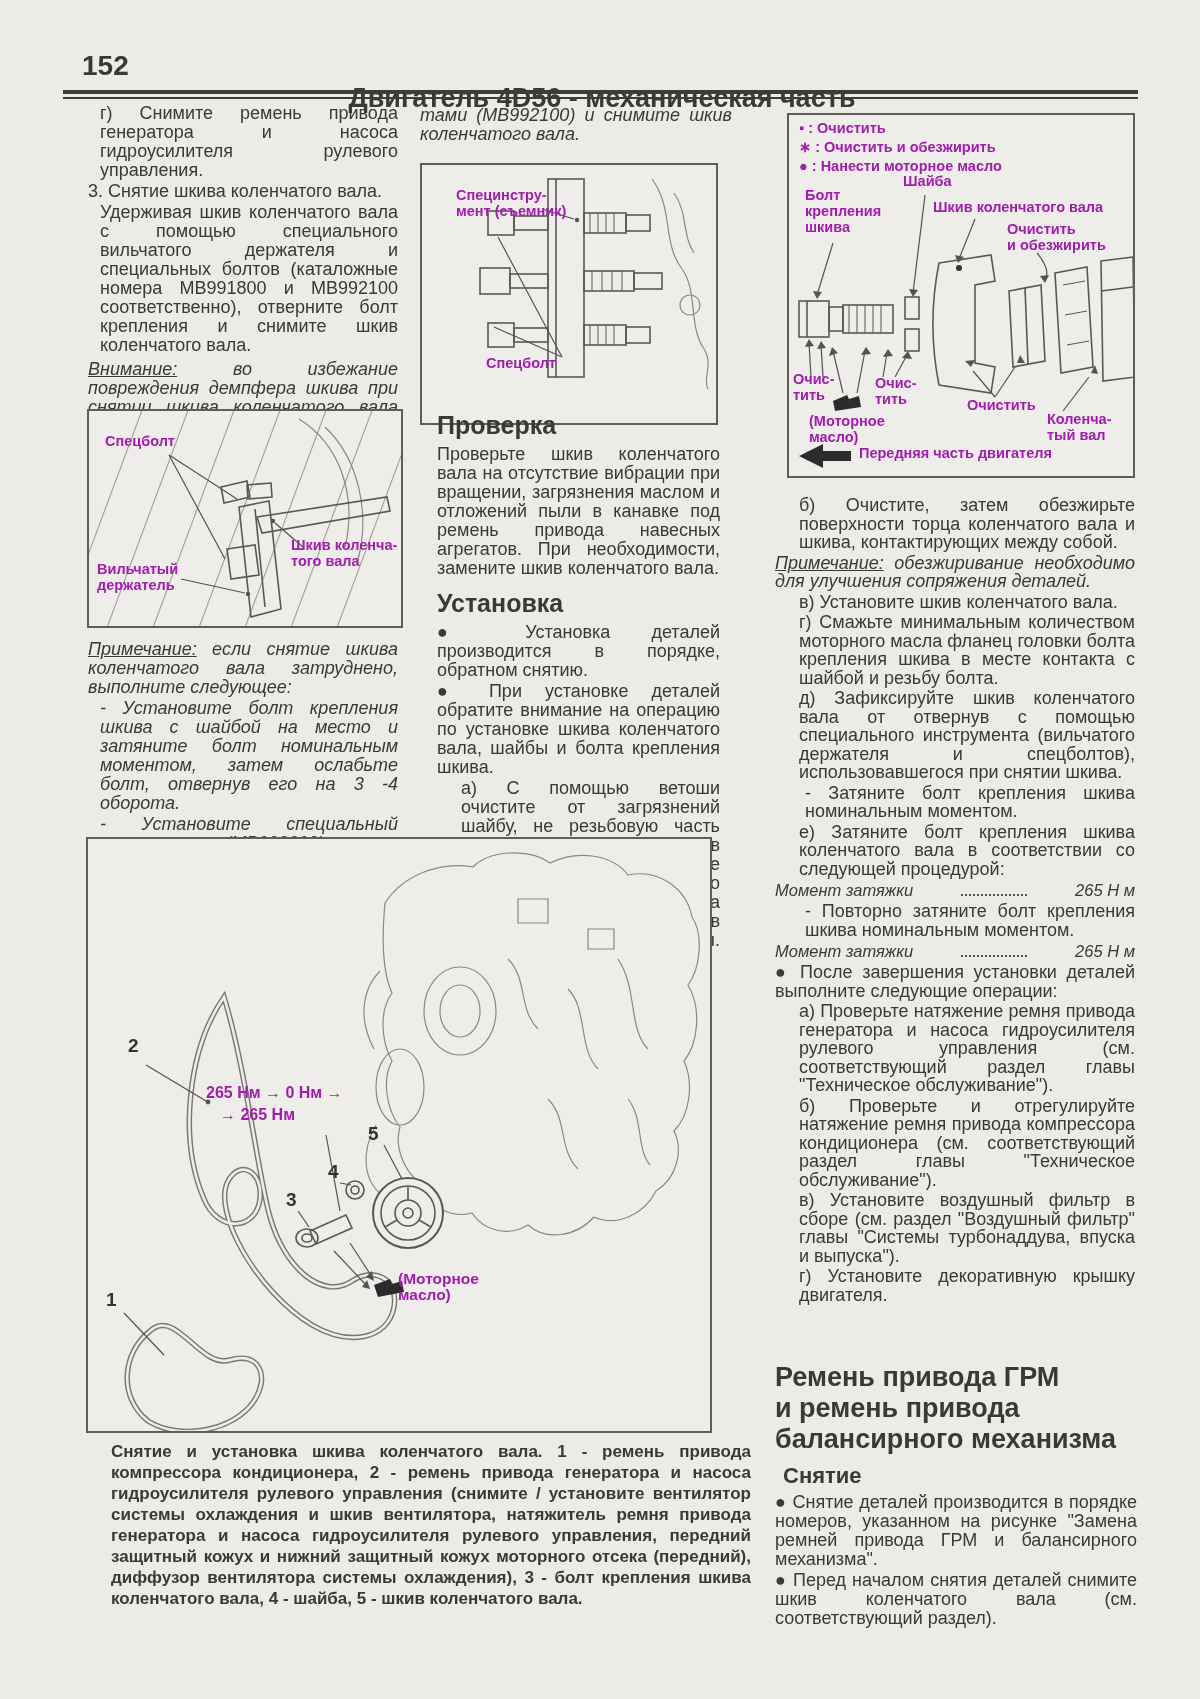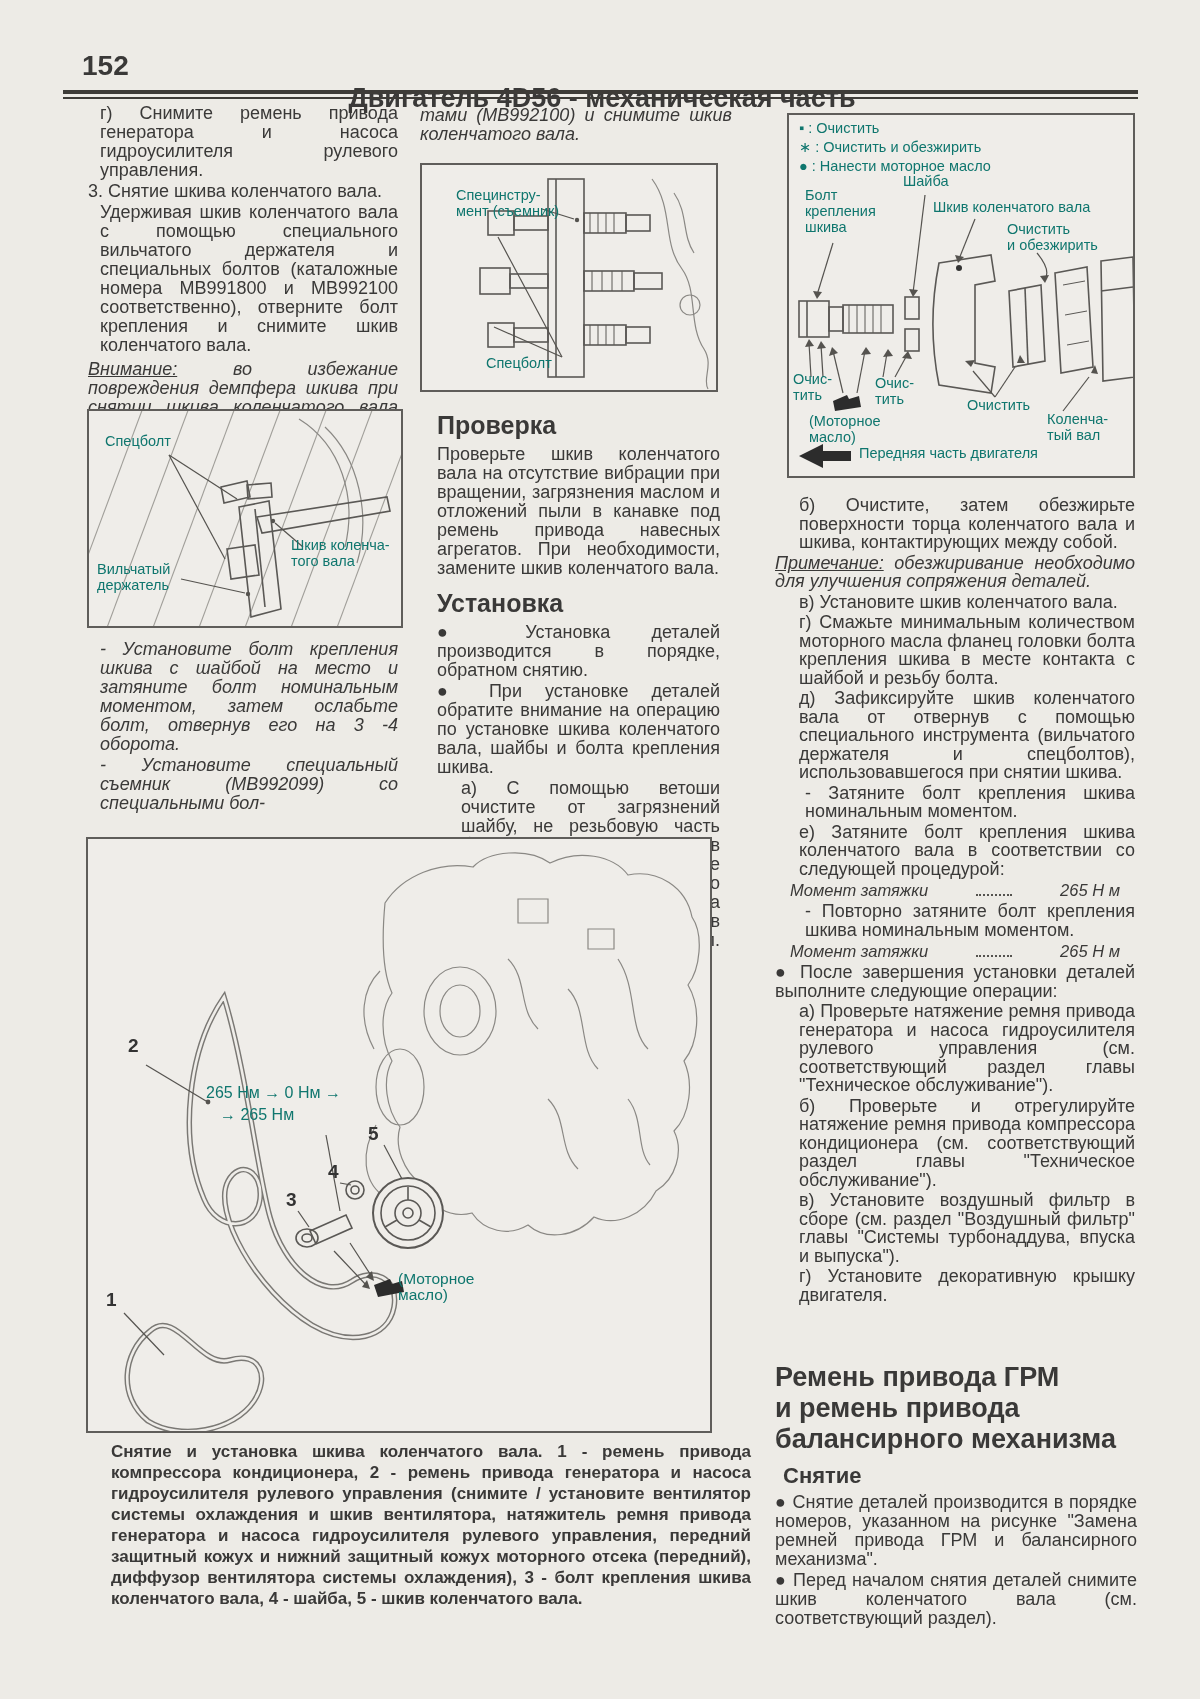--- a/index.html
+++ b/index.html
@@ -9,23 +9,23 @@
   .t{font-size:18px;line-height:19px;text-align:justify;margin:0 0 2px 0;}
   .rt .t{line-height:18.5px;}
   .ind{padding-left:24px;}
   .ind12{padding-left:12px;}
   .dash{padding-left:30px;}
   .it{font-style:italic;}
   .u{text-decoration:underline;}
   .h2{font-size:25px;font-weight:bold;margin:0 0 6px 0;line-height:27px;}
   .fig{position:absolute;border:2px solid #5f5d5a;background:#efede9;box-sizing:border-box;}
   .fig svg{position:absolute;left:0;top:0;}
-  .fl{position:absolute;font-size:14.5px;line-height:16px;white-space:pre-line;color:#0f766e;}
+  .fl{position:absolute;font-size:14.5px;line-height:16px;white-space:pre-line;color:#a21caf;font-weight:bold;}
   .co{position:absolute;font-size:19px;font-weight:bold;color:#333;}
-  .torque{display:flex;align-items:flex-end;font-style:italic;font-size:16.5px;line-height:20px;margin:2px 15px;gap:44px;}
+  .torque{display:flex;align-items:flex-end;font-style:italic;font-size:16.5px;line-height:20px;margin:2px 0;gap:44px;}
   .torque .dots{flex:1;border-bottom:2px dotted #55534f;margin:0 4px 4px 4px;}
   .rule{border-top:4px solid #3e3c38;border-bottom:2px solid #3e3c38;height:3px;}
   .pgnum{font-size:28px;font-weight:bold;}
   .title{font-size:27px;font-weight:bold;text-align:center;}
   .grm-h{font-size:27px;font-weight:bold;line-height:31px;white-space:pre-line;margin:0 0 8px 0;}
   .grm-s{font-size:22px;font-weight:bold;margin:0 0 4px 8px;}
   .caption{font-size:17px;line-height:21px;font-weight:bold;text-align:justify;margin-left:36px;}
   .oil{fill:#2c2c2c;}
   .ln{stroke:#55534f;stroke-width:1.2;fill:none;}
   .art{stroke:#5a5855;stroke-width:1.6;fill:none;}
@@ -74,27 +74,28 @@
         <circle cx="184" cy="110" r="2.2" fill="#55534f"></circle>
     </svg>
     <div class="fl" style="left:16px;top:22px;">Спецболт</div>
     <div class="fl" style="left:8px;top:150px;">Вильчатый
 держатель</div>
     <div class="fl" style="left:202px;top:126px;">Шкив коленча-
 того вала</div>
   </div>
 
   <div class="abs" style="left:88px;top:640px;width:310px;">
+    <p class="t it"><span class="u">Примечание:</span><span> если снятие шкива коленчатого вала затруднено, выполните следующее:</span></p>
     <p class="t it ind12">- Установите болт крепления шкива с шайбой на место и затяните болт номинальным моментом, затем ослабьте болт, отвернув его на 3 -4 оборота.</p>
     <p class="t it ind12">- Установите специальный съемник (MB992099) со специальными бол-</p>
   </div>
 
   <div class="abs t it" style="left:420px;top:106px;width:312px;">тами (MB992100) и снимите шкив коленчатого вала.</div>
 
-  <div class="fig" style="left:420px;top:163px;width:298px;height:229px;">
+  <div class="fig" style="left:420px;top:163px;width:298px;height:262px;">
     <svg width="294" height="225" viewBox="0 0 294 225">
       <rect class="art" x="126" y="14" width="36" height="198"></rect>
       <line class="art" x1="134" y1="14" x2="134" y2="212"></line>
       <g class="art">
         <rect x="66" y="46" width="26" height="24"></rect>
           <rect x="92" y="51" width="34" height="14"></rect>
         <rect x="162" y="48" width="42" height="20"></rect>
           <rect x="204" y="50" width="24" height="16"></rect>
         <rect x="58" y="103" width="30" height="26"></rect>
           <rect x="88" y="109" width="38" height="14"></rect>

